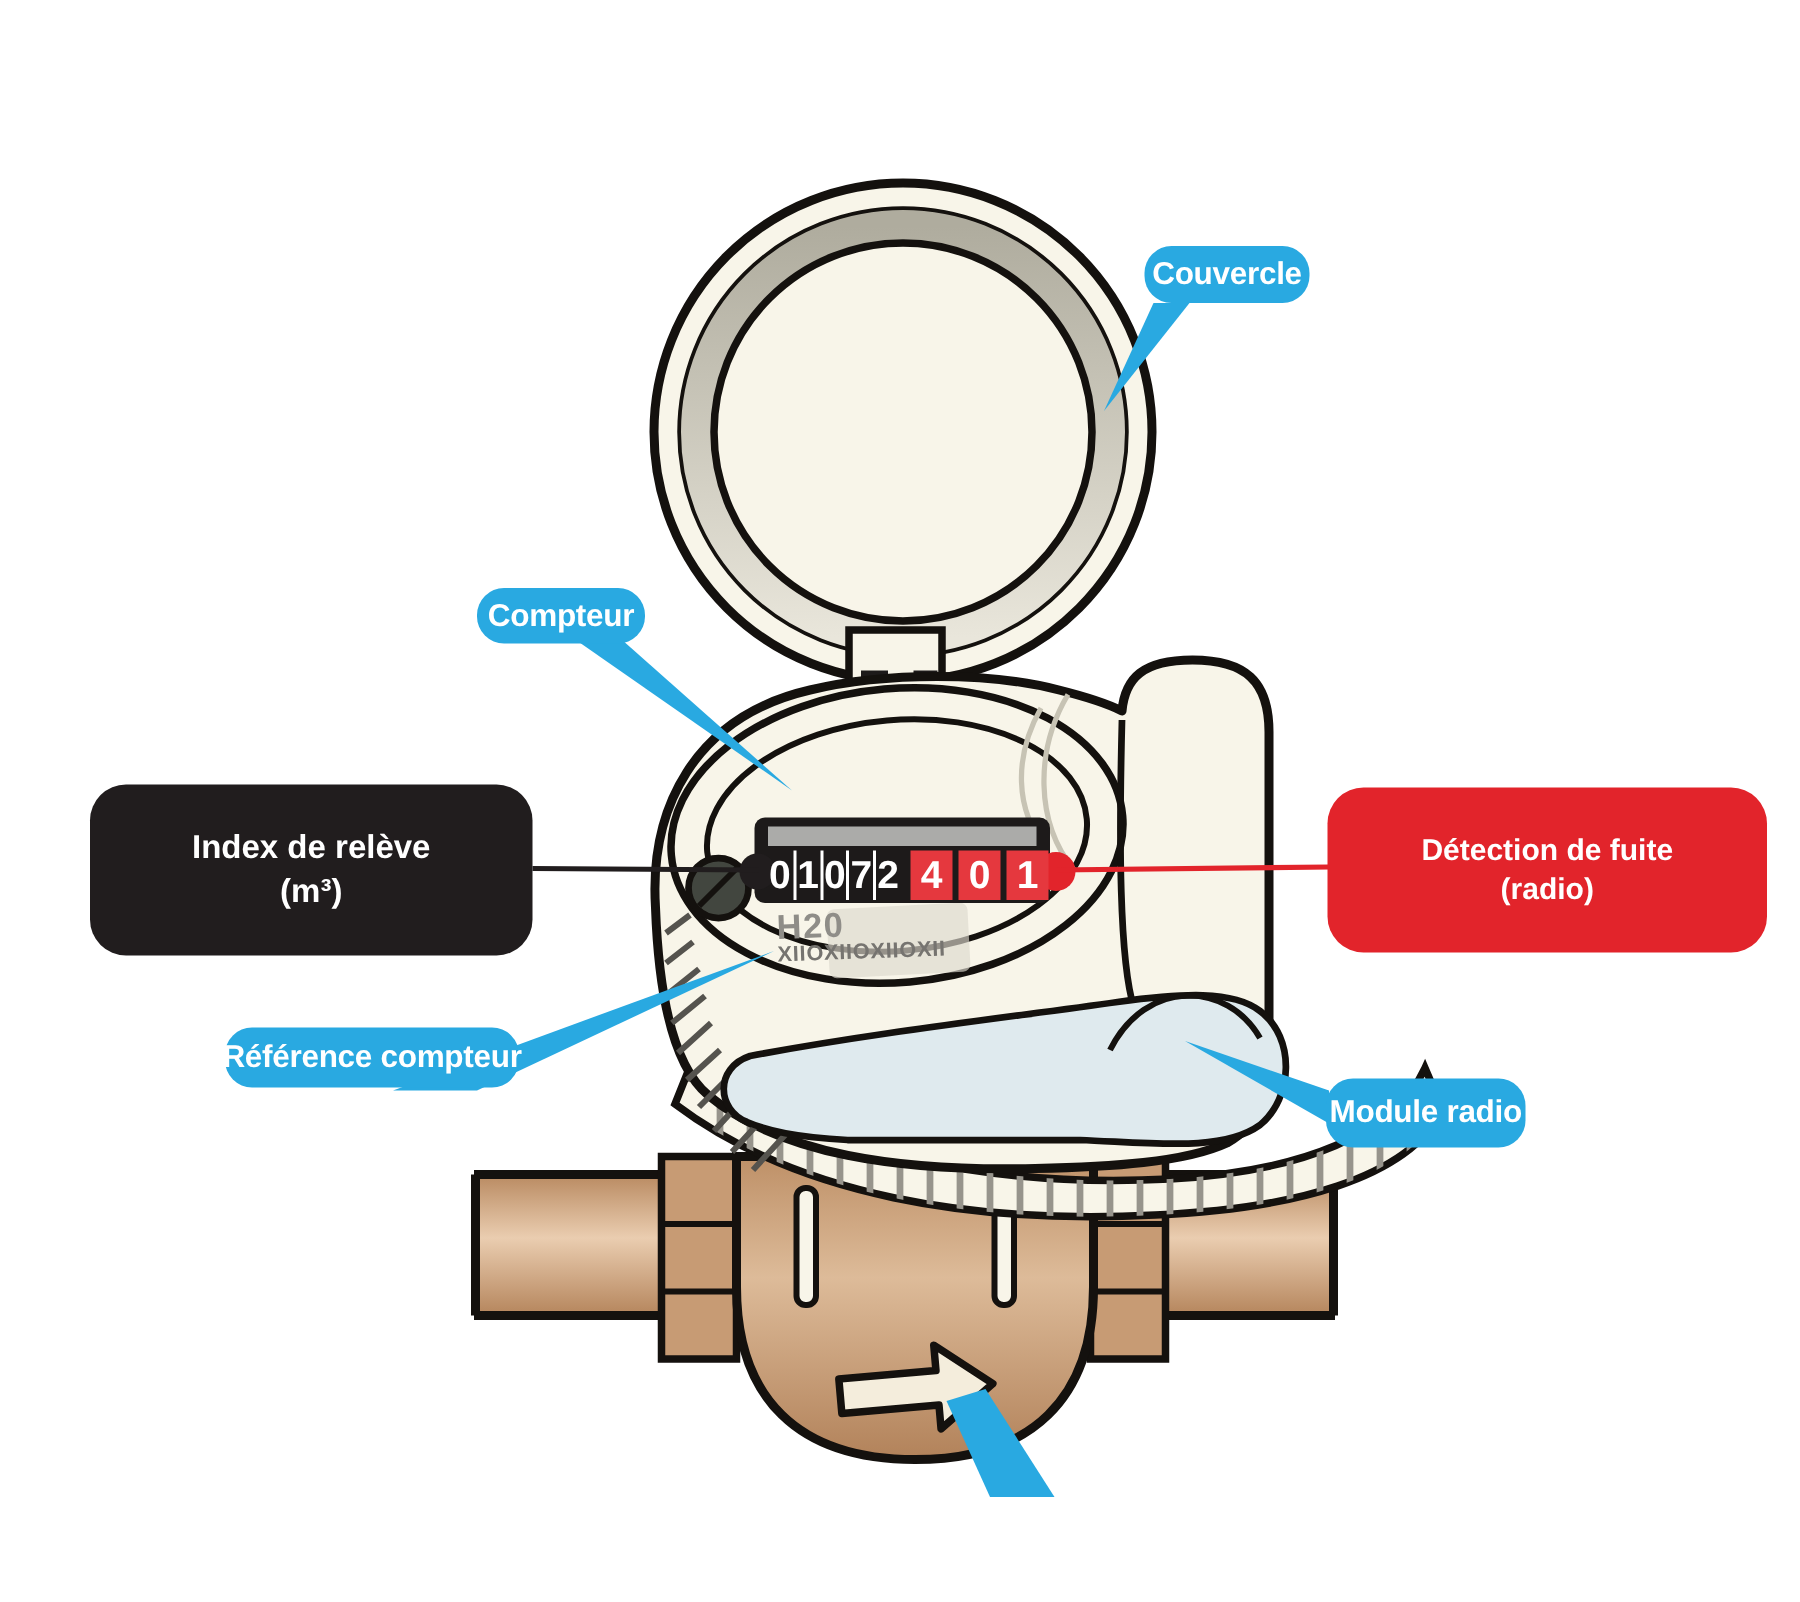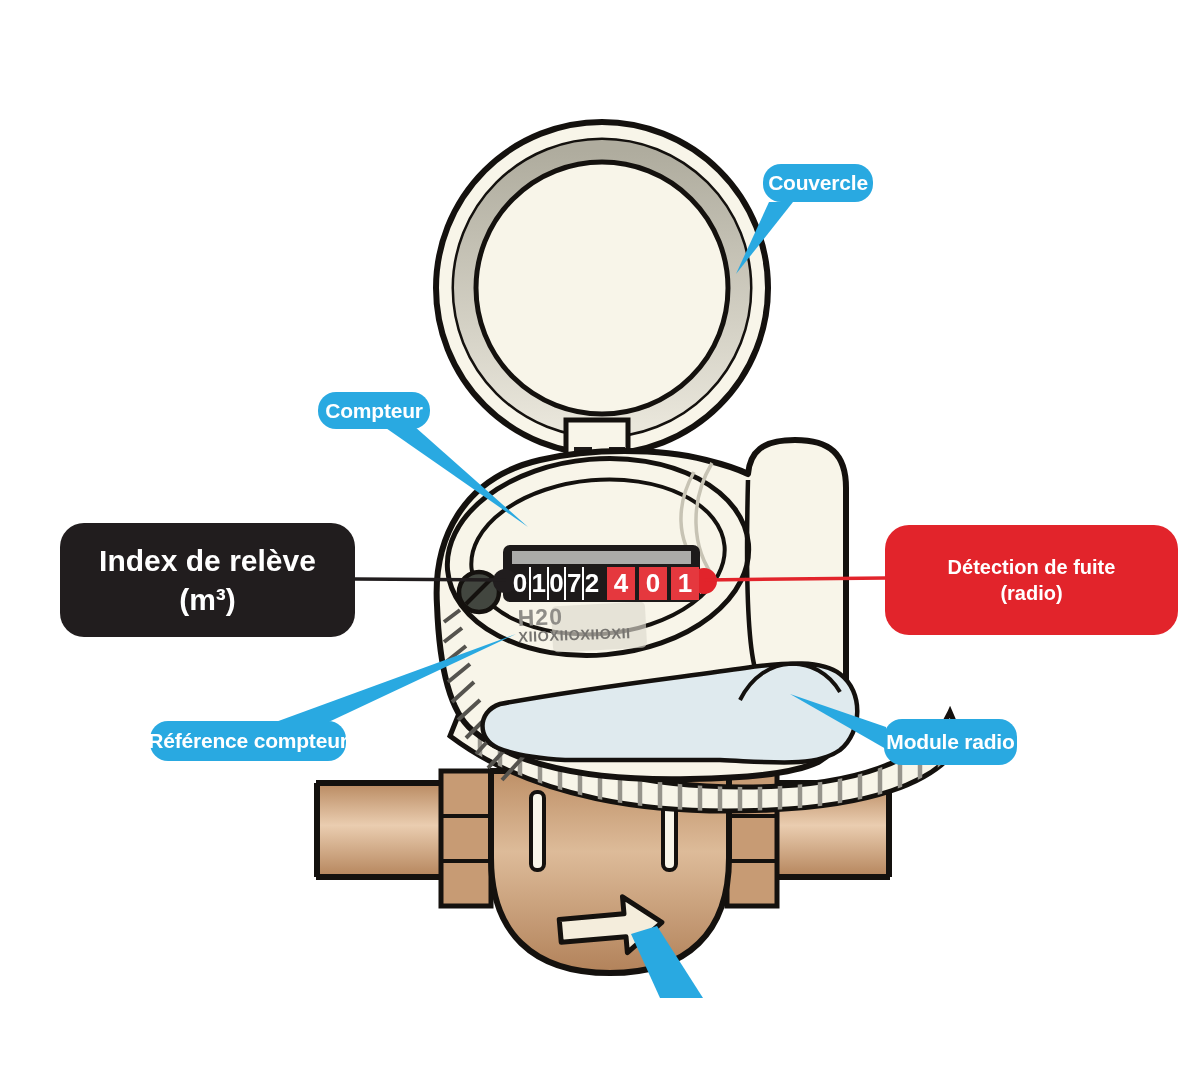--- a/index.html
+++ b/index.html
@@ -9,28 +9,28 @@
   }
   #art{position:absolute;left:0;top:0;}
   
   .bubble{
     position:absolute;display:flex;align-items:center;justify-content:center;
     background:var(--label_blue);color:#fff;font-weight:bold;font-size:21px;
     border-radius:18px;letter-spacing:-0.2px;white-space:nowrap;
   }
   #b-couvercle{left:763px;top:164px;width:110px;height:38px;}
   #b-compteur{left:318px;top:392px;width:112px;height:37px;}
-  #b-reference{left:150px;top:721px;width:196px;height:40px;}
+  #b-reference{left:150px;top:685px;width:196px;height:40px;}
   #b-module{left:884px;top:719px;width:133px;height:46px;}
   #b-sens{left:558px;top:994px;width:253px;height:42px;}
   .big-box{
     position:absolute;display:flex;flex-direction:column;align-items:center;justify-content:center;
     color:#fff;font-weight:bold;text-align:center;border-radius:24px;line-height:1.3;
   }
-  #box-index{left:60px;top:523px;width:295px;height:114px;background:var(--label_black_bg);font-size:30px;}
+  #box-index{left:60px;top:523px;width:295px;height:114px;background:var(--label_black_bg);font-size:22px;}
   #box-detect{left:885px;top:525px;width:293px;height:110px;background:var(--label_red_bg);font-size:20px;}
   
   #counter-row{position:absolute;left:511px;top:566px;display:flex;align-items:center;height:34px;}
   .cell-b{
     width:17.8px;height:33px;box-sizing:border-box;text-align:center;
     color:#fff;font-weight:bold;font-size:26px;line-height:33px;
   }
   .cell-b + .cell-b{border-left:2px solid #fff;}
   .cell-r{
     width:28px;height:33px;margin-left:4px;background:var(--counter_red);

